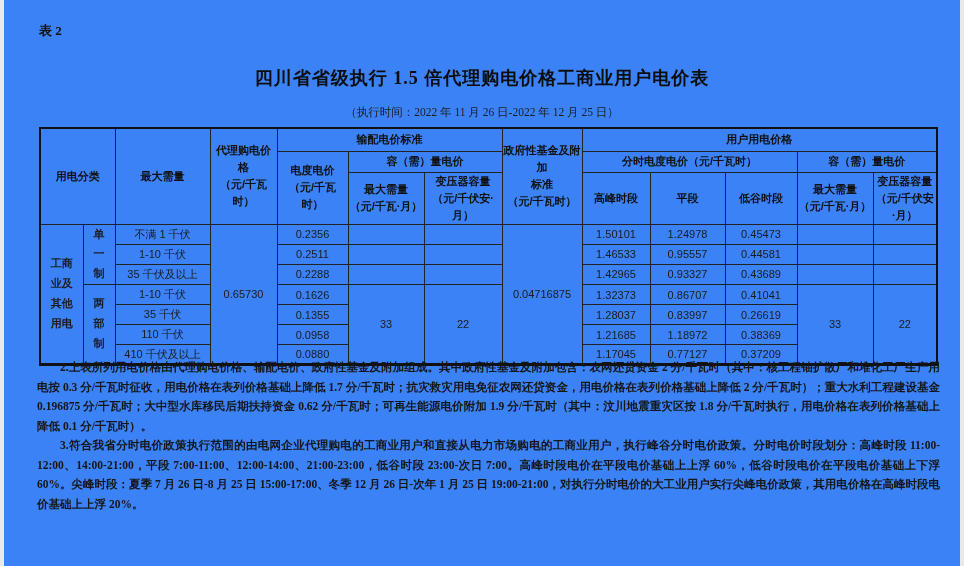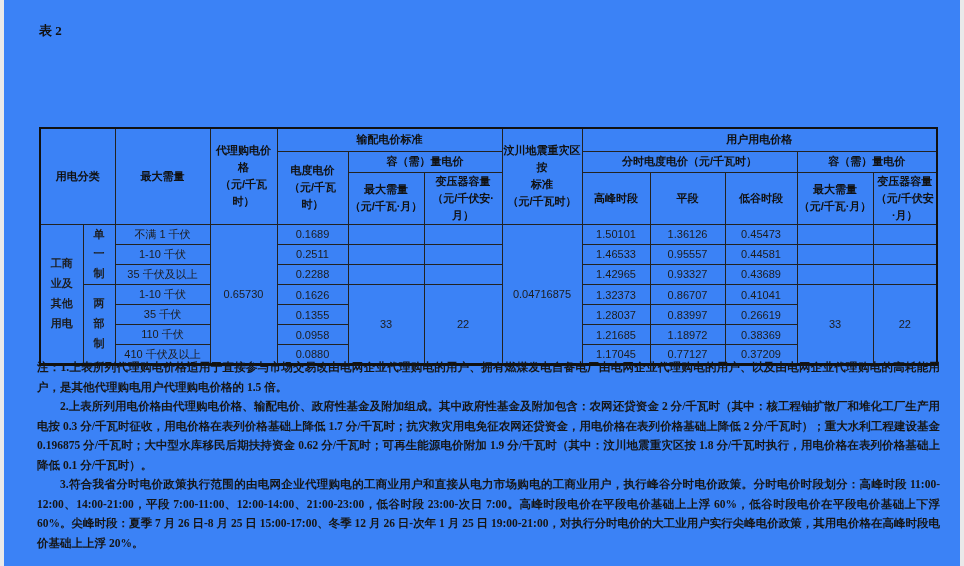--- a/index.html
+++ b/index.html
@@ -61,20 +61,22 @@
   }
   .notes p { margin: 0; }
   .notes p.indented { text-indent: 2em; }
 </style>
 </head>
 <body>
 
 <div class="page">
 
   <div class="table-label">表 2</div>
+  <div class="doc-title">四川省省级执行 1.5 倍代理购电价格工商业用户电价表</div>
+  <div class="doc-subtitle">（执行时间：2022 年 11 月 26 日-2022 年 12 月 25 日）</div>
 
   <table class="price-table">
     <colgroup>
       <col style="width:43px">
         <col style="width:32px">
         <col style="width:95px">
       <col style="width:67px">
         <col style="width:71px">
         <col style="width:76px">
       <col style="width:78px">
@@ -86,21 +88,21 @@
       <col style="width:64px">
     </colgroup>
 
     <tbody>
         <tr class="hr-a">
       <th colspan="2" rowspan="3">用电分类</th>
       <th rowspan="3">最大需量</th>
       <th rowspan="3">代理购电价格
 （元/千瓦时）</th>
       <th colspan="3">输配电价标准</th>
-      <th rowspan="3">汶川地震重灾区按
+      <th rowspan="3">政府性基金及附加
 标准
 （元/千瓦时）</th>
       <th colspan="5">用户用电价格</th>
     </tr>
 
     <tr class="hr-b">
       <th rowspan="2">电度电价
 （元/千瓦时）</th>
       <th colspan="2">容（需）量电价</th>
       <th colspan="3">分时电度电价（元/千瓦时）</th>
@@ -124,26 +126,26 @@
     <tr class="dr">
       <td rowspan="7" class="vtext">工商
 业及
 其他
 用电</td>
       <td rowspan="3" class="vtext">单
 一
 制</td>
       <td>不满 1 千伏</td>
       <td rowspan="7">0.65730</td>
-      <td>0.1689</td>
+      <td>0.2356</td>
       <td></td>
       <td></td>
       <td rowspan="7">0.04716875</td>
       <td>1.50101</td>
-      <td>1.36126</td>
+      <td>1.24978</td>
       <td>0.45473</td>
       <td></td>
       <td></td>
     </tr>
 
     <tr class="dr">
       <td>1-10 千伏</td>
       <td>0.2511</td>
       <td></td>
       <td></td>
@@ -201,18 +203,17 @@
       <td>410 千伏及以上</td>
       <td>0.0880</td>
       <td>1.17045</td>
       <td>0.77127</td>
       <td>0.37209</td>
     </tr>
   </tbody>
     </table>
 
   <div class="notes">
-    <p>注：1.上表所列代理购电价格适用于直接参与市场交易改由电网企业代理购电的用户、拥有燃煤发电自备电厂由电网企业代理购电的用户、以及由电网企业代理购电的高耗能用户，是其他代理购电用户代理购电价格的 1.5 倍。</p>
     <p class="indented">2.上表所列用电价格由代理购电价格、输配电价、政府性基金及附加组成。其中政府性基金及附加包含：农网还贷资金 2 分/千瓦时（其中：核工程铀扩散厂和堆化工厂生产用电按 0.3 分/千瓦时征收，用电价格在表列价格基础上降低 1.7 分/千瓦时；抗灾救灾用电免征农网还贷资金，用电价格在表列价格基础上降低 2 分/千瓦时）；重大水利工程建设基金 0.196875 分/千瓦时；大中型水库移民后期扶持资金 0.62 分/千瓦时；可再生能源电价附加 1.9 分/千瓦时（其中：汶川地震重灾区按 1.8 分/千瓦时执行，用电价格在表列价格基础上降低 0.1 分/千瓦时）。</p>
     <p class="indented">3.符合我省分时电价政策执行范围的由电网企业代理购电的工商业用户和直接从电力市场购电的工商业用户，执行峰谷分时电价政策。分时电价时段划分：高峰时段 11:00-12:00、14:00-21:00，平段 7:00-11:00、12:00-14:00、21:00-23:00，低谷时段 23:00-次日 7:00。高峰时段电价在平段电价基础上上浮 60%，低谷时段电价在平段电价基础上下浮 60%。尖峰时段：夏季 7 月 26 日-8 月 25 日 15:00-17:00、冬季 12 月 26 日-次年 1 月 25 日 19:00-21:00，对执行分时电价的大工业用户实行尖峰电价政策，其用电价格在高峰时段电价基础上上浮 20%。</p>
   </div>
 
 </div>
 
 </body></html>

